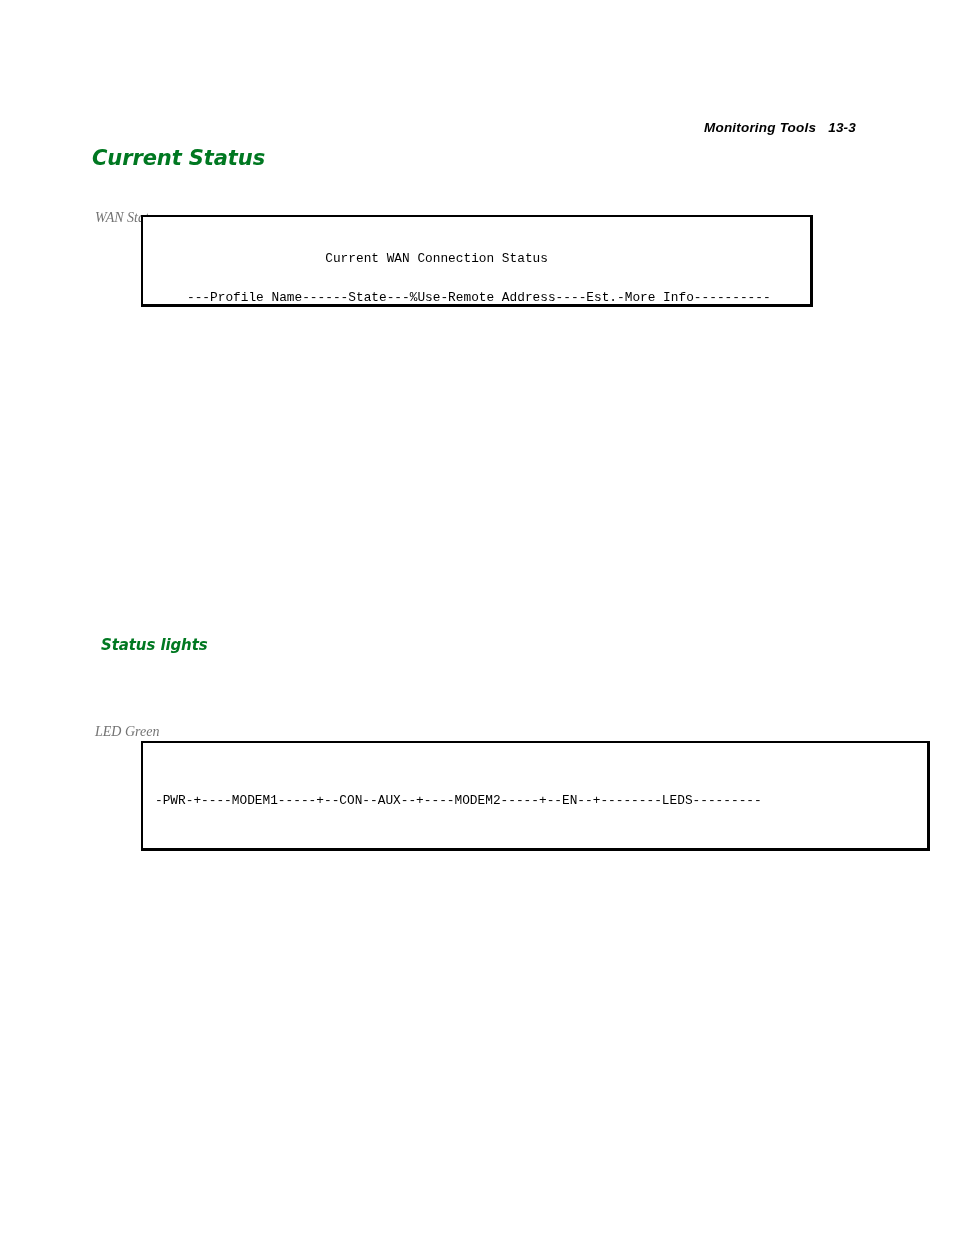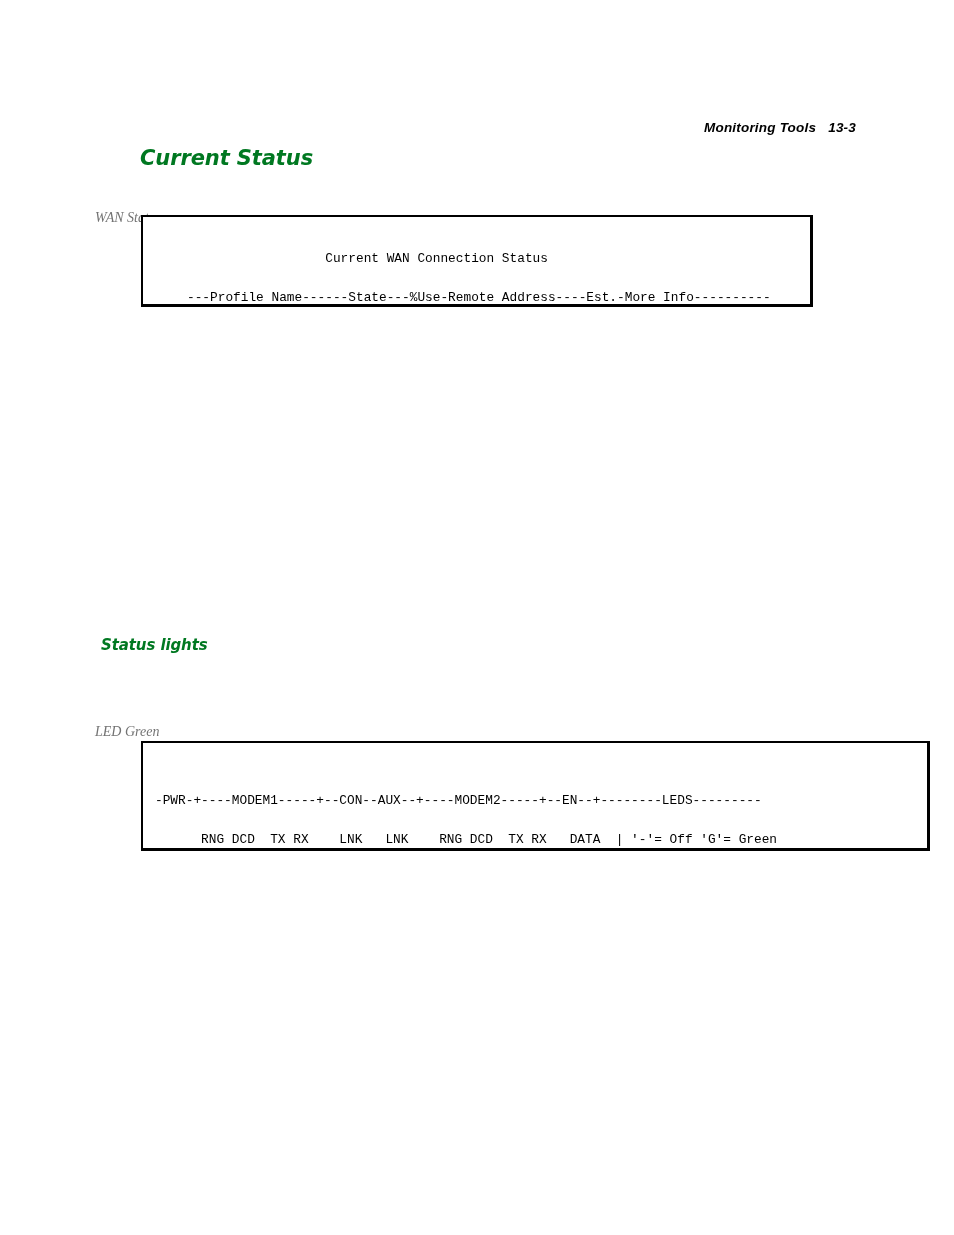--- a/index.html
+++ b/index.html
@@ -45,21 +45,20 @@
     font-style: italic;
     font-weight: bold;
     color: #007821;
     white-space: nowrap;
   }
   #heading-current-status {
     left: 92px;
     top: 146px;
     font-size: 21px;
     letter-spacing: -0.1px;
-    margin-left: 48px;
   }
   #heading-status-lights {
     left: 101px;
     top: 636px;
     font-size: 15px;
     letter-spacing: -0.1px;
   }
 
   
   .caption {
@@ -141,18 +140,17 @@
     </div>
   </div>
 
   <div class="section-heading" id="heading-status-lights">Status lights</div>
 
   <div class="caption" id="caption-led-status">LED Green</div>
 
   <div class="terminal-box" id="box-led-status">
     <div class="terminal-text" id="led-terminal">
       <span class="terminal-line">-PWR-+----MODEM1-----+--CON--AUX--+----MODEM2-----+--EN--+--------LEDS---------</span>
-      <span class="terminal-line">      RNG DCD  TX RX    LNK   LNK    RNG DCD  TX RX   DATA  | '-'= Off 'G'= Green</span>
       
     </div>
   </div>
 
 </div>
 
 </body></html>

